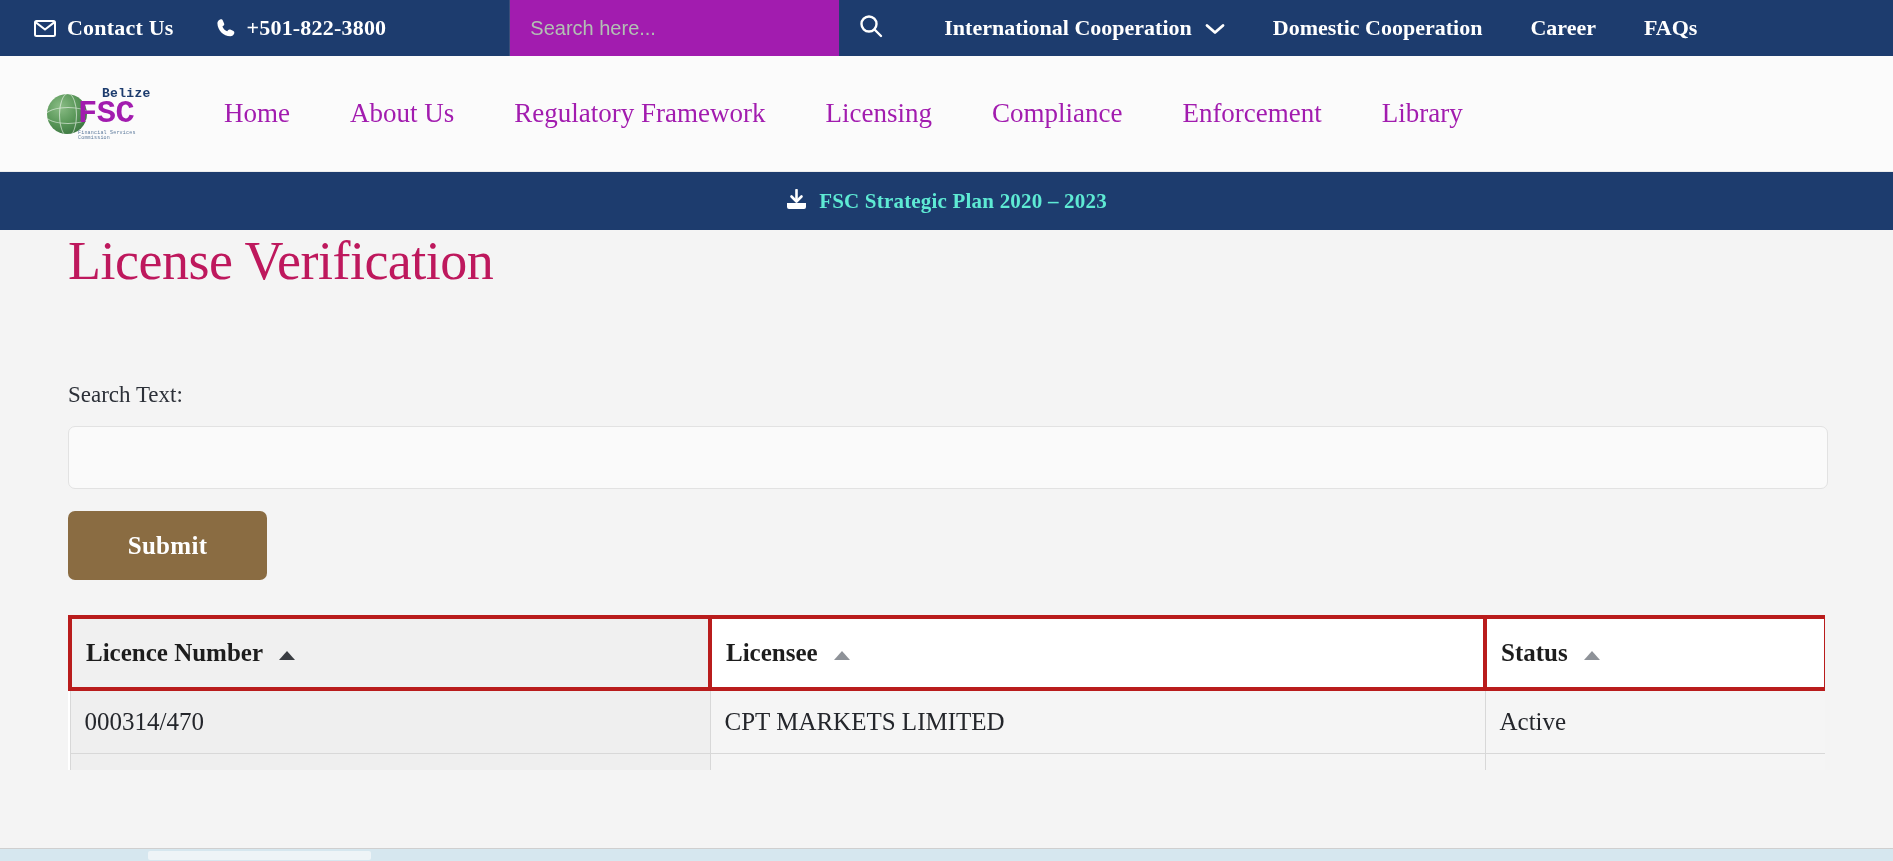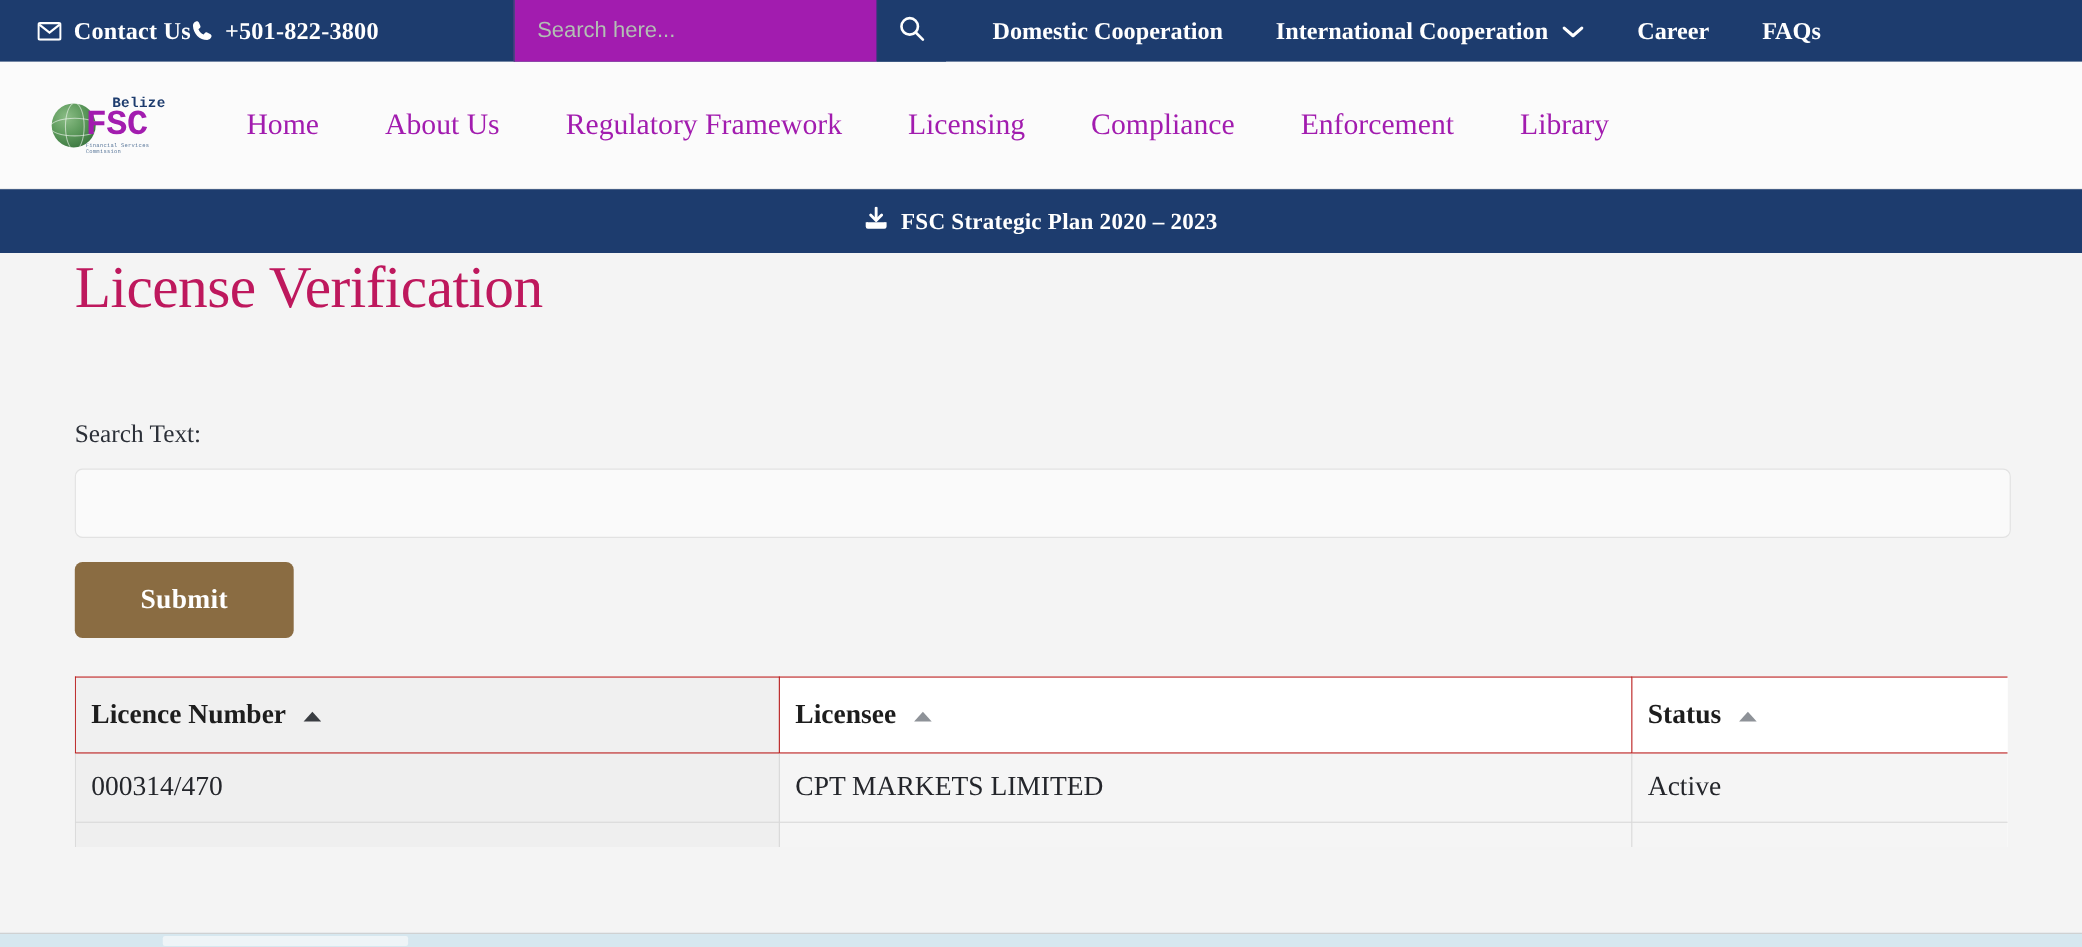--- a/index.html
+++ b/index.html
@@ -17,20 +17,21 @@
     background: #1d3c6e;
     display: flex;
     align-items: stretch;
     color: #ffffff;
     position: relative;
   }
   .topbar-left {
     display: flex;
     align-items: center;
     padding-left: 34px;
+    gap: 42px;
   }
   .tb-item {
     display: flex;
     align-items: center;
     gap: 11px;
     font-size: 22px;
     font-weight: 700;
     color: #ffffff;
     white-space: nowrap;
     letter-spacing: .2px;
@@ -148,21 +149,21 @@
   }
 
   
   .plan-banner {
     height: 58px;
     background: #1d3c6e;
     display: flex;
     align-items: center;
     justify-content: center;
     gap: 12px;
-    color: #ffffff;
+    color: #5eead4;
     cursor: pointer;
   }
   .plan-banner .label {
     font-size: 21px;
     font-weight: 700;
     letter-spacing: .2px;
   }
 
   
   .page {
@@ -215,21 +216,21 @@
   .results {
     margin-top: 35px;
     width: 1760px;
     border-collapse: collapse;
     background: #ffffff;
     table-layout: fixed;
   }
   .results th {
     text-align: left;
     background: #f0f0f0;
-    border: 1px solid #b91c1c;
+    border: 4px solid #b91c1c;
     padding: 20px 14px;
     font-size: 25px;
     font-weight: 700;
     color: #1d1d1d;
     white-space: nowrap;
   }
   .results th.plain { background: #ffffff; }
   .results td {
     border: 1px solid #d8d8d8;
     padding: 17px 14px;
@@ -305,29 +306,29 @@
     <span>
       <svg width="26" height="26" viewBox="0 0 26 26">
         <circle cx="11" cy="11" r="7.5" fill="none" stroke="#fff" stroke-width="2.4"></circle>
         <line x1="16.5" y1="16.5" x2="23" y2="23" stroke="#fff" stroke-width="2.4" stroke-linecap="round"></line>
       </svg>
     </span>
   </div>
 
   <div class="topbar-right">
     <div class="tb-link">
-      <span>Domestic Cooperation</span>
-    </div>
-    <div class="tb-link">
       <span>International Cooperation</span>
       <span class="chev">
         <svg width="20" height="12" viewBox="0 0 20 12">
           <path d="M2 2.5 L10 9.5 L18 2.5" fill="none" stroke="#fff" stroke-width="2.8" stroke-linecap="round" stroke-linejoin="round"></path>
         </svg>
       </span>
+    </div>
+    <div class="tb-link">
+      <span>Domestic Cooperation</span>
     </div>
     <div class="tb-link">
       <span>Career</span>
     </div>
     <div class="tb-link">
       <span>FAQs</span>
     </div>
   </div>
 </div>
 

